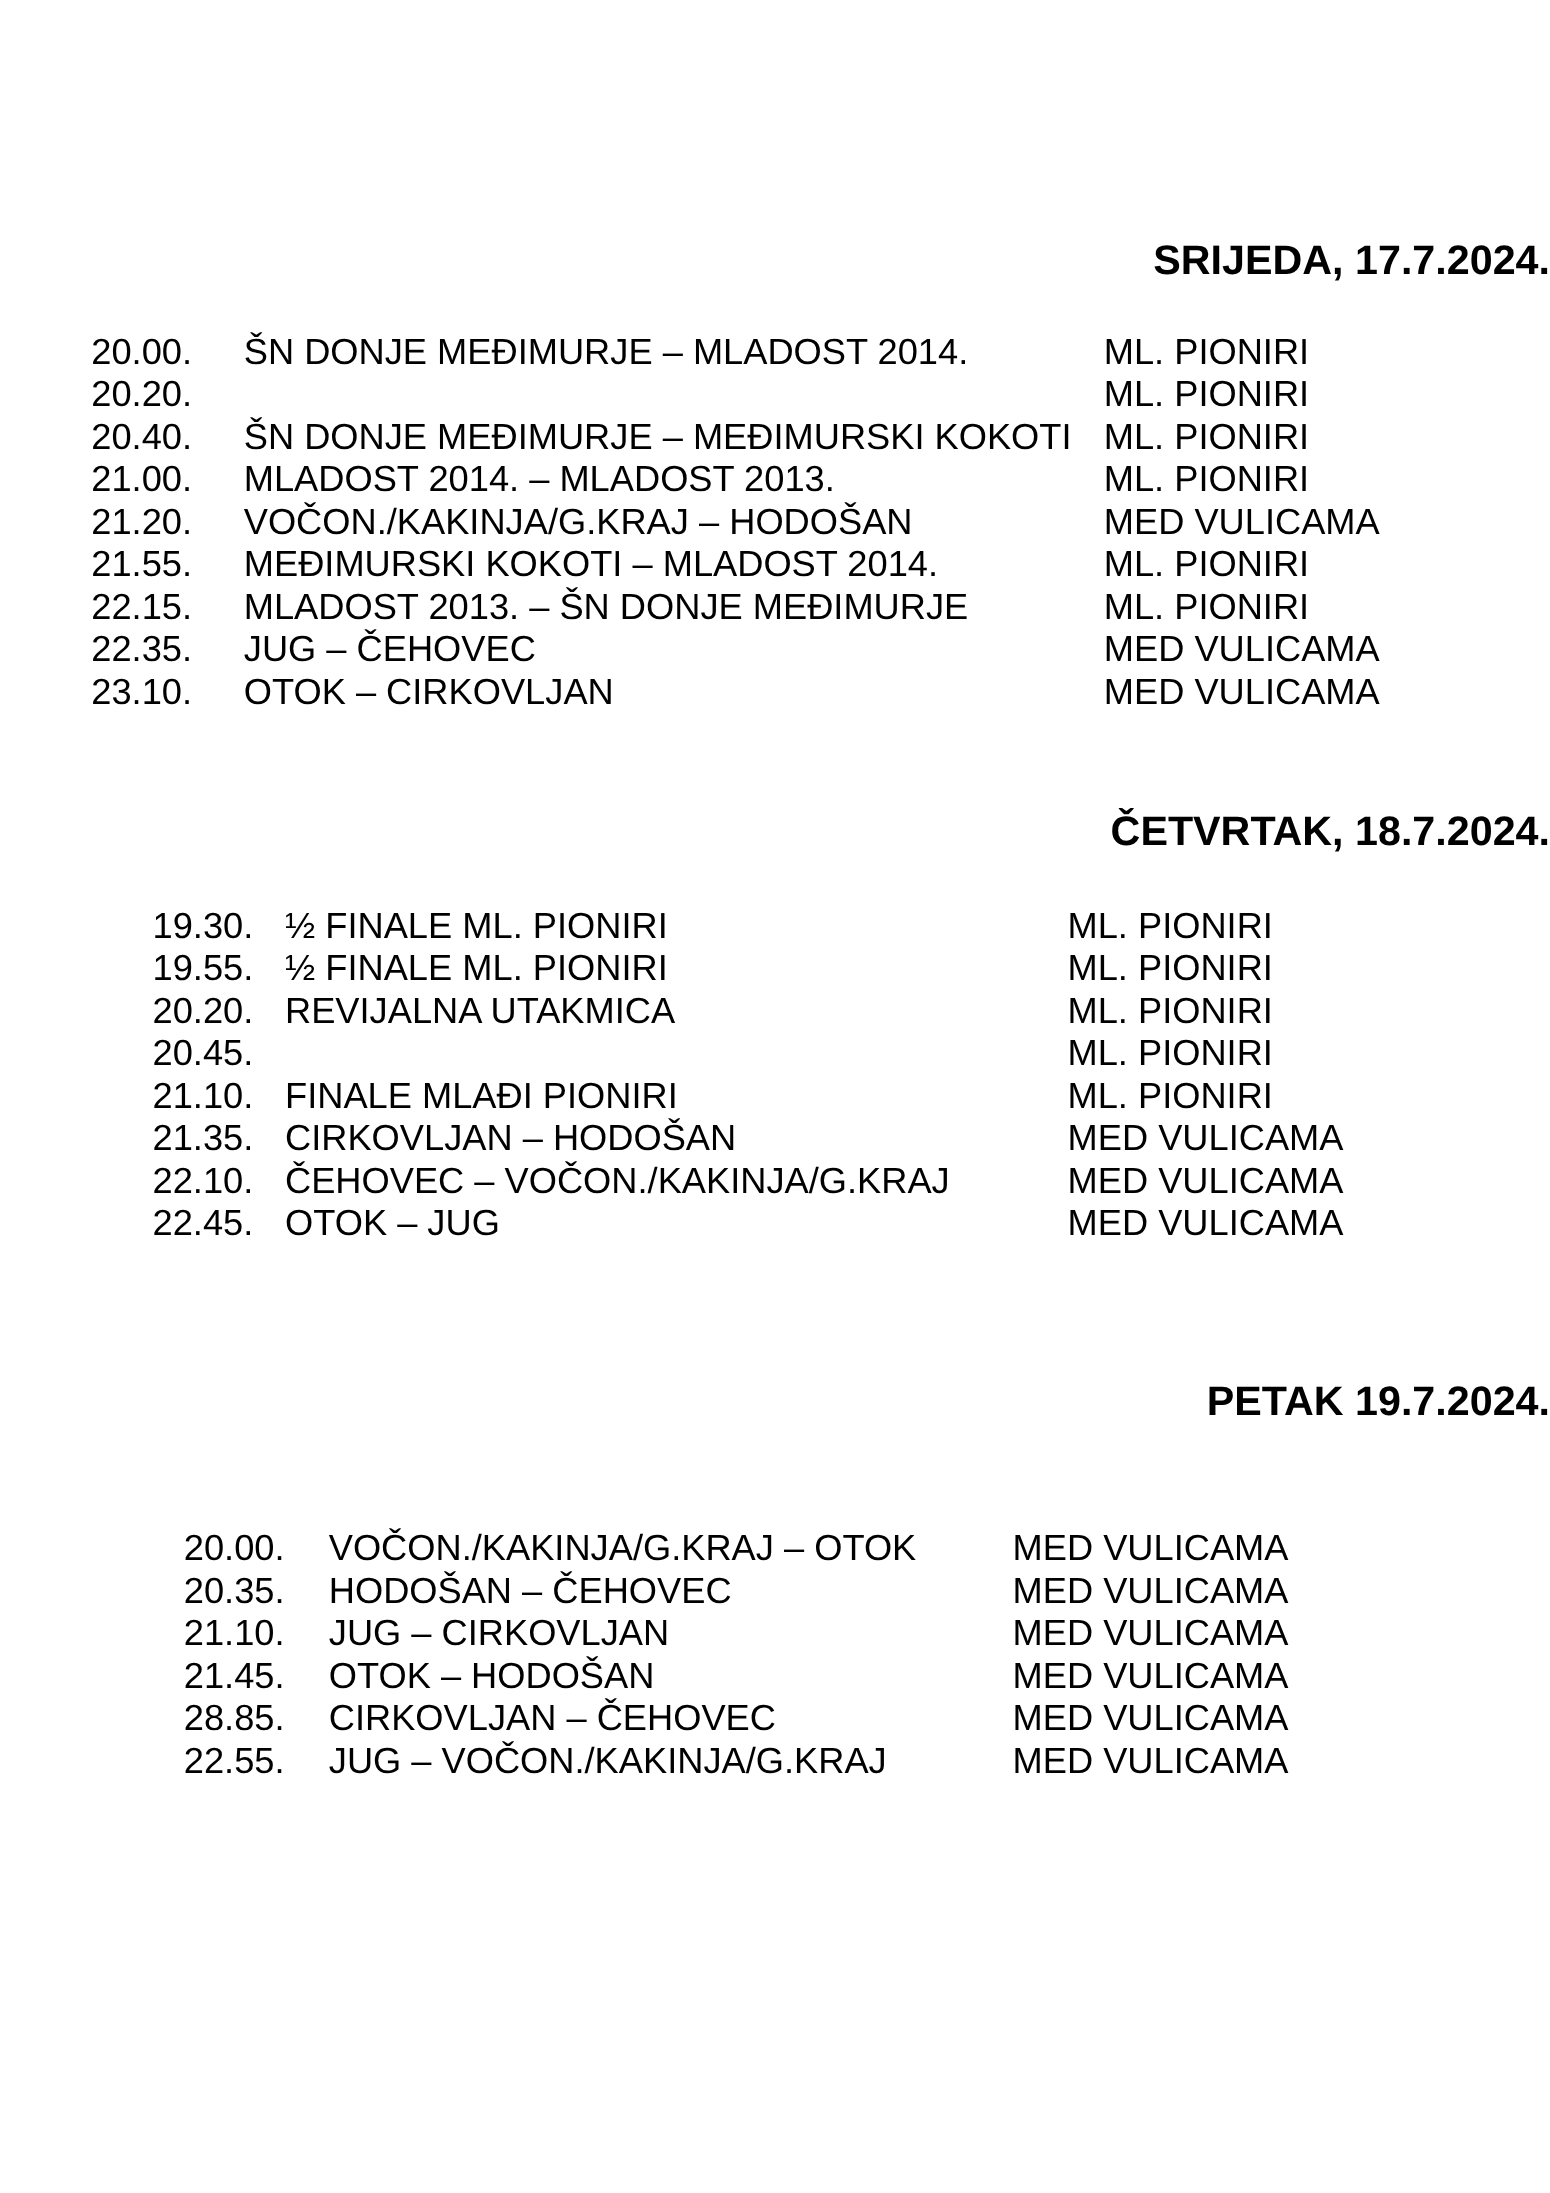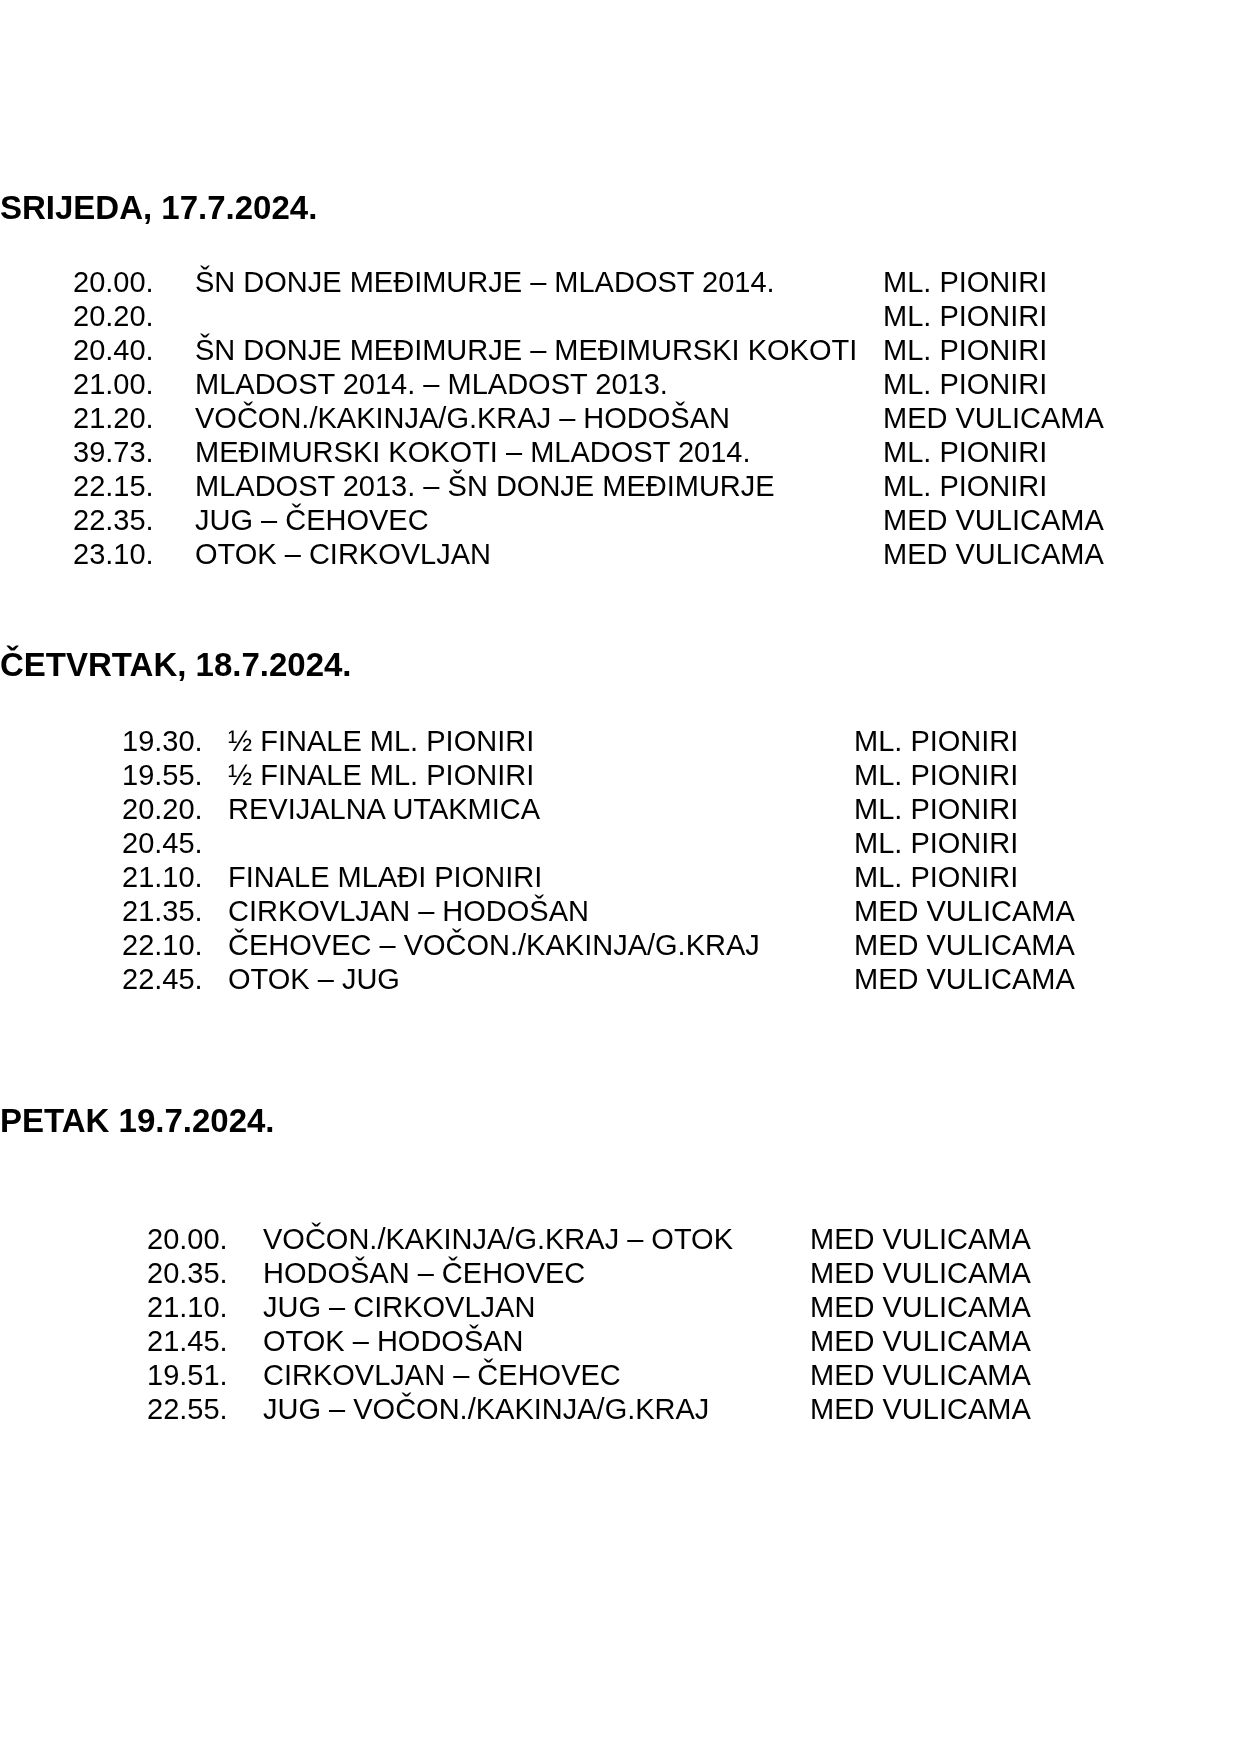--- a/index.html
+++ b/index.html
@@ -19,21 +19,21 @@
     height: 1754px;
     background: #ffffff;
     overflow: hidden;
   }
   .day-title {
     position: absolute;
     left: 0;
     top: var(--title-top);
     width: 100%;
     margin: 0;
-    text-align: left;
+    text-align: right;
     font-size: 33px;
     font-weight: bold;
     letter-spacing: 0;
     white-space: nowrap;
   }
   .rows {
     position: absolute;
     left: 0;
     top: var(--rows-top);
     width: 100%;
@@ -84,21 +84,21 @@
     <span class="cell-category">ML. PIONIRI</span>
   </div>
 
   <div class="row">
     <span class="cell-time">21.20.</span>
     <span class="cell-match">VOČON./KAKINJA/G.KRAJ – HODOŠAN</span>
     <span class="cell-category">MED VULICAMA</span>
   </div>
 
   <div class="row">
-    <span class="cell-time">39.73.</span>
+    <span class="cell-time">21.55.</span>
     <span class="cell-match">MEĐIMURSKI KOKOTI – MLADOST 2014.</span>
     <span class="cell-category">ML. PIONIRI</span>
   </div>
 
   <div class="row">
     <span class="cell-time">22.15.</span>
     <span class="cell-match">MLADOST 2013. – ŠN DONJE MEĐIMURJE</span>
     <span class="cell-category">ML. PIONIRI</span>
   </div>
 
@@ -189,21 +189,21 @@
     <span class="cell-category">MED VULICAMA</span>
   </div>
 
   <div class="row">
     <span class="cell-time">21.45.</span>
     <span class="cell-match">OTOK – HODOŠAN</span>
     <span class="cell-category">MED VULICAMA</span>
   </div>
 
   <div class="row">
-    <span class="cell-time">19.51.</span>
+    <span class="cell-time">28.85.</span>
     <span class="cell-match">CIRKOVLJAN – ČEHOVEC</span>
     <span class="cell-category">MED VULICAMA</span>
   </div>
 
   <div class="row">
     <span class="cell-time">22.55.</span>
     <span class="cell-match">JUG – VOČON./KAKINJA/G.KRAJ</span>
     <span class="cell-category">MED VULICAMA</span>
   </div>
 </div>

